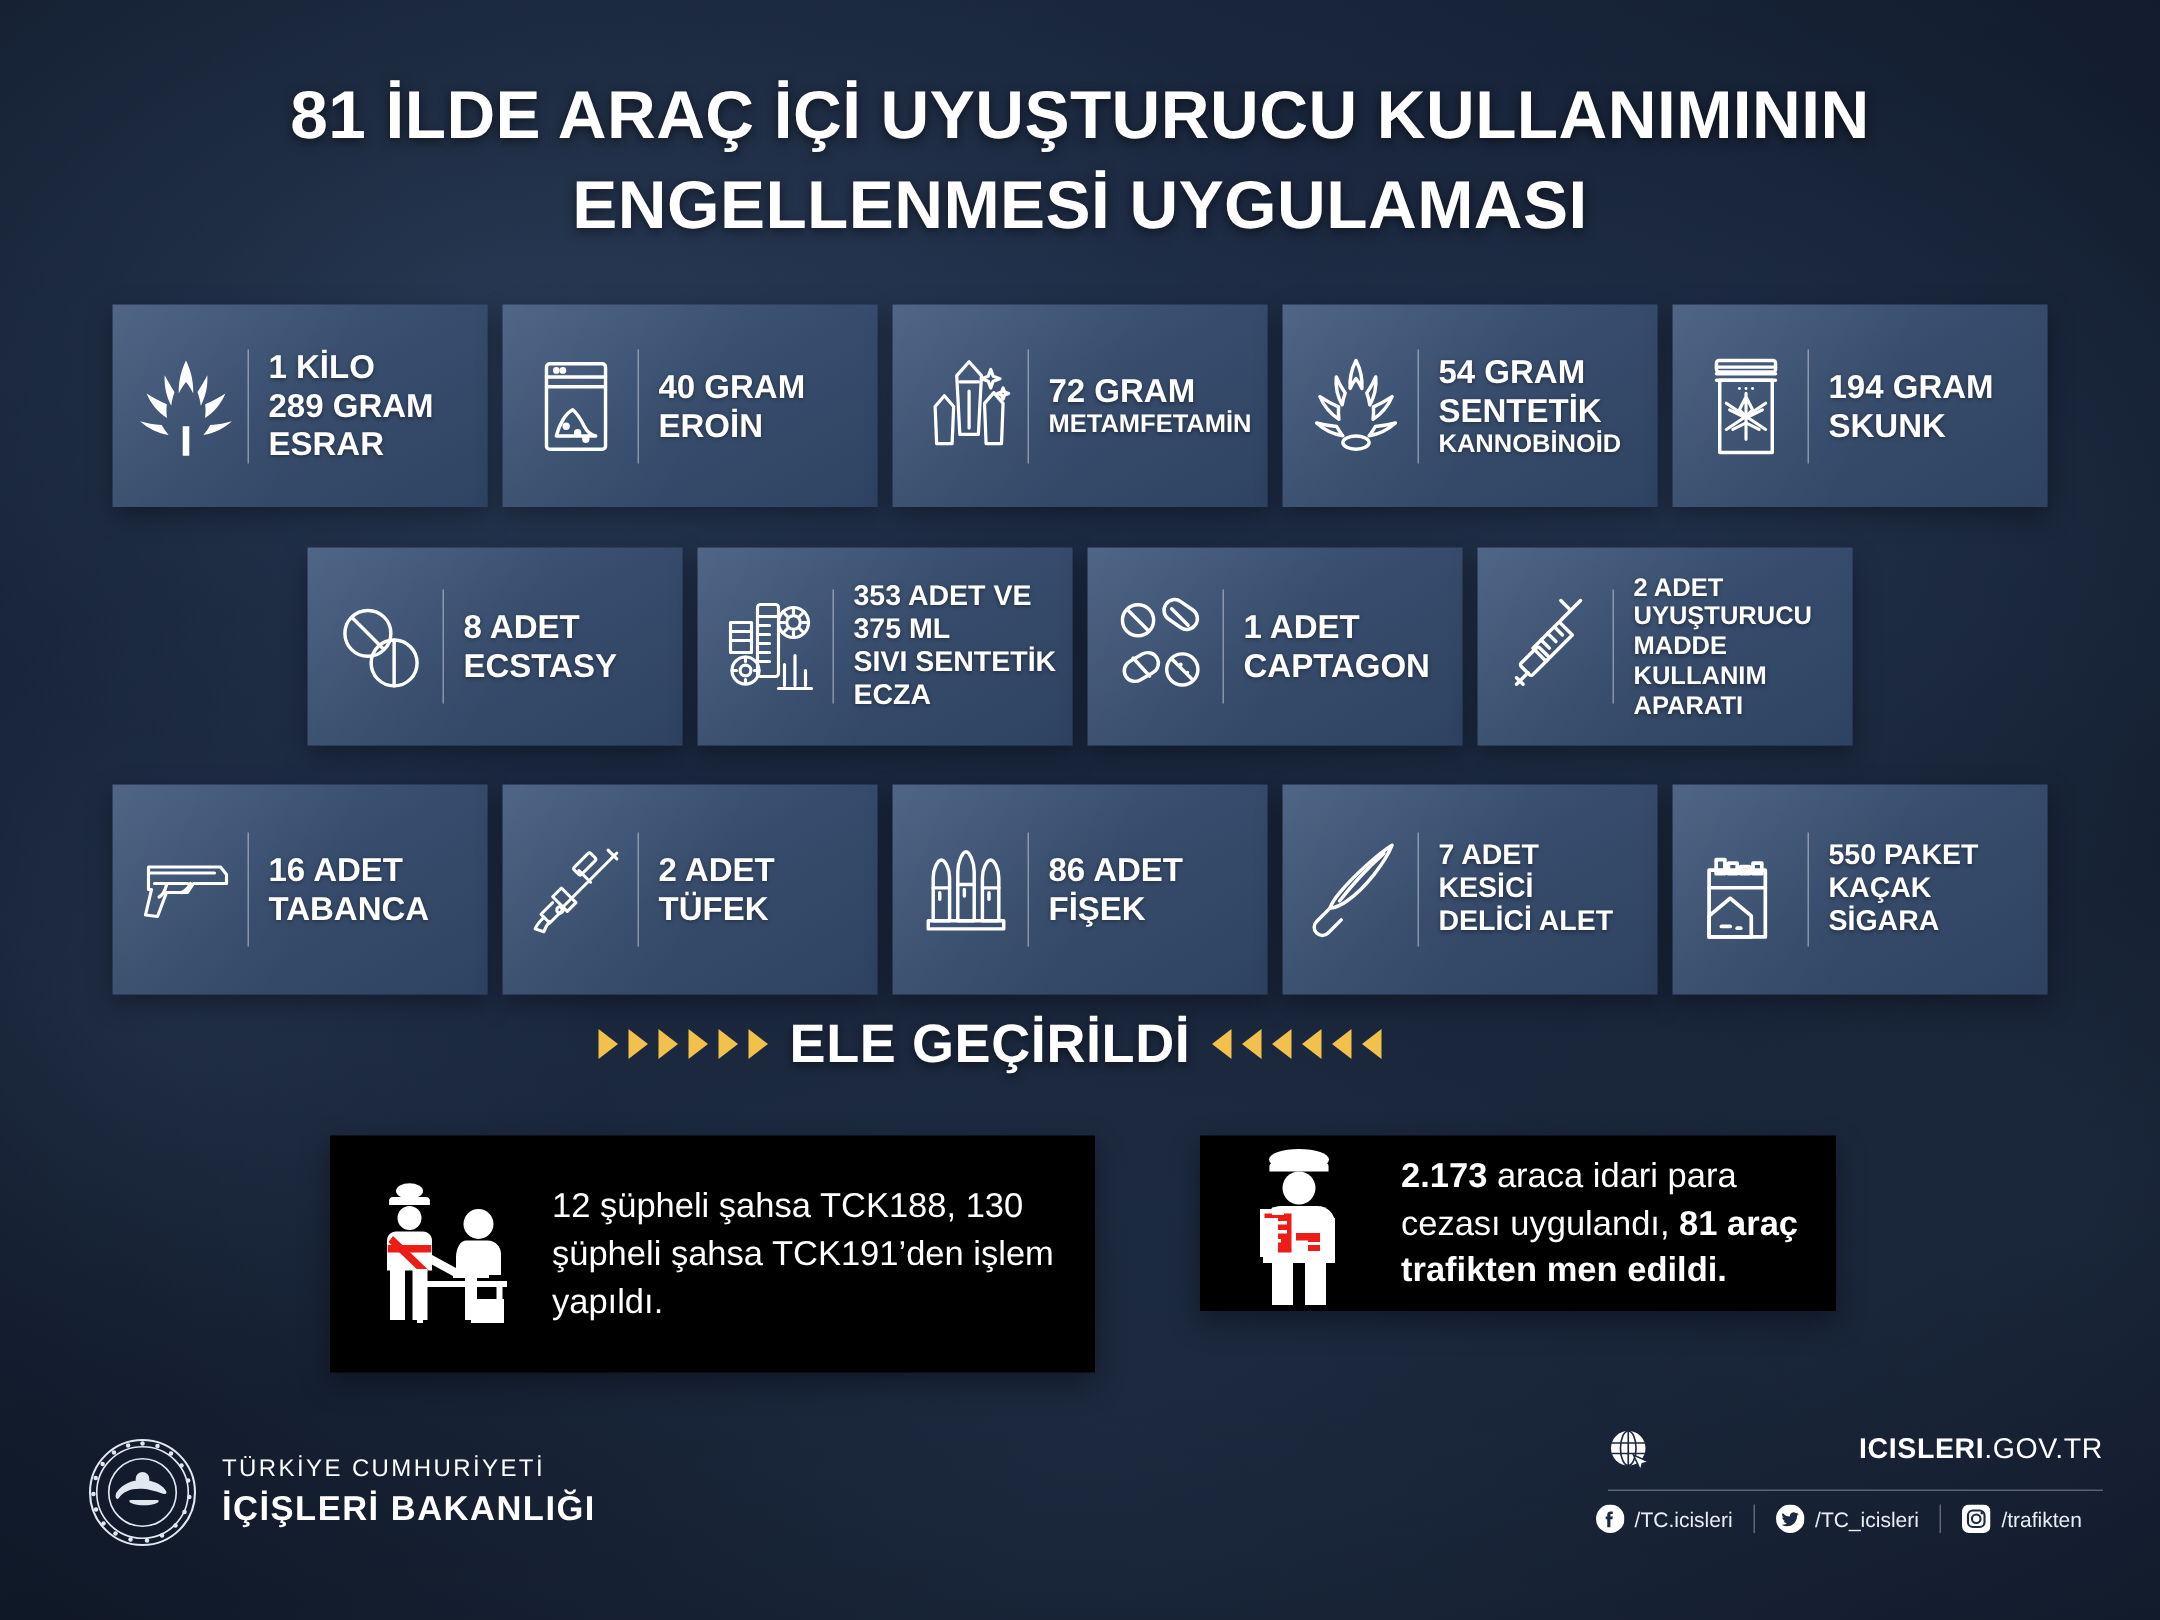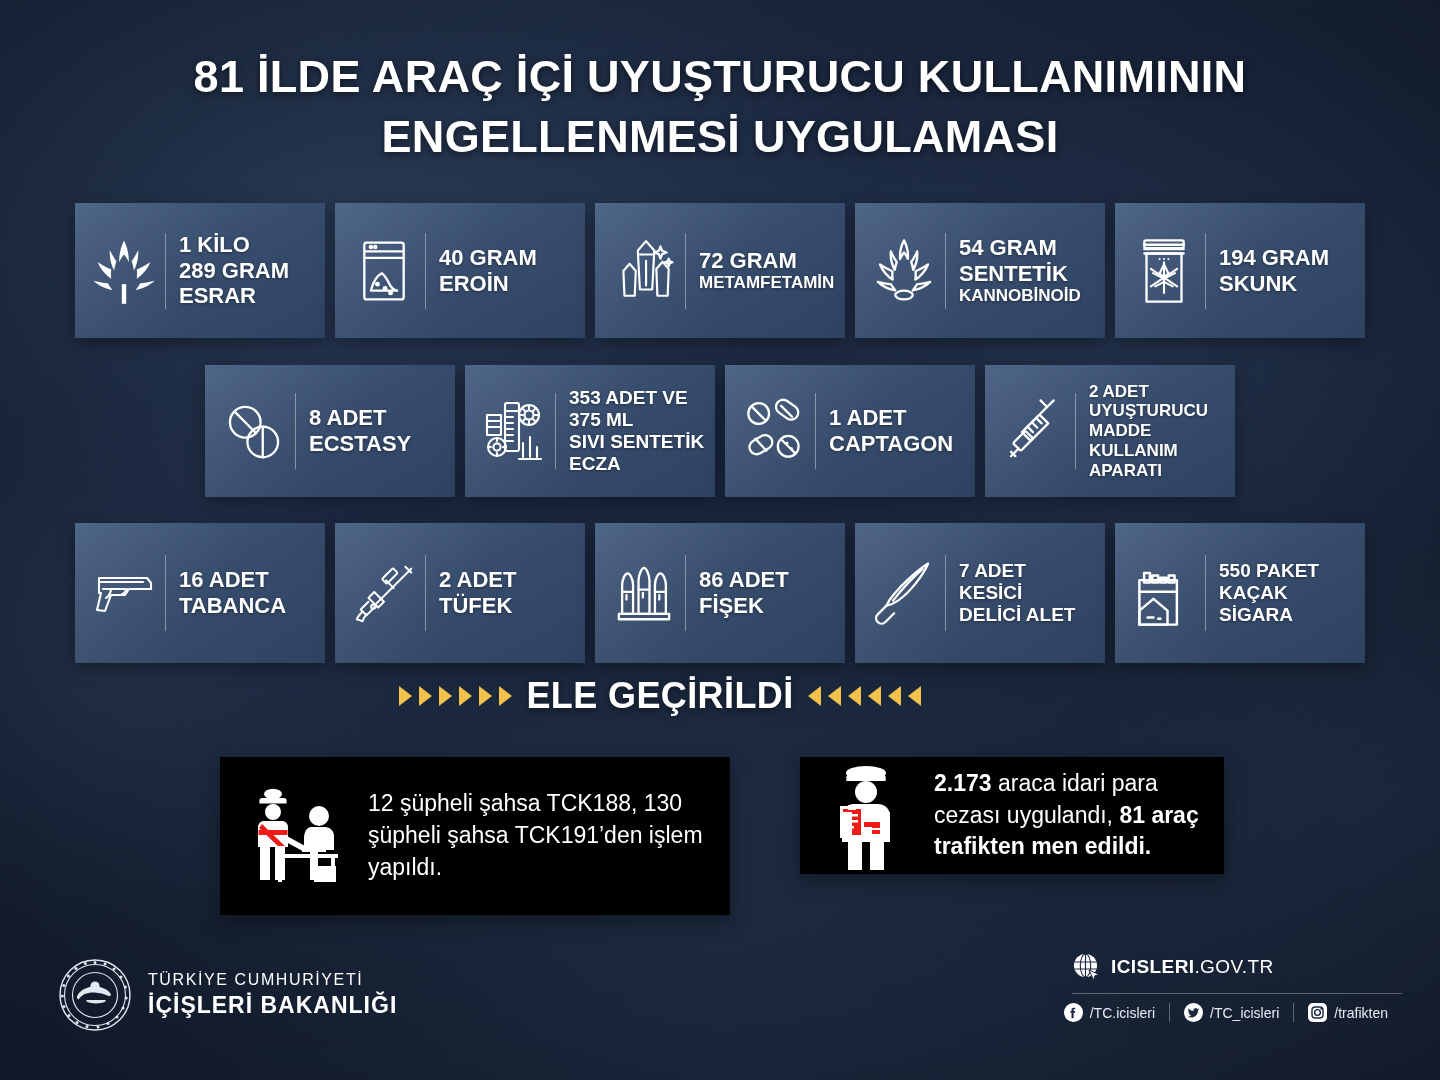--- a/index.html
+++ b/index.html
@@ -133,21 +133,21 @@
   .emblem svg { display:block; }
   .ministry { color:#fff; line-height:1.18; }
   .ministry .m1 { font-size:16px; letter-spacing:1.6px; font-weight:400; }
   .ministry .m2 { font-size:23px; letter-spacing:1.0px; font-weight:700; margin-top:2px; }
 
   .footer-right {
     position:absolute; right:38px; top:952px;
     width:330px; text-align:right;
   }
   .site-row {
-    display:flex; align-items:center; justify-content:flex-start; gap:9px;
+    display:flex; align-items:center; justify-content:space-between; gap:9px;
   }
   .globe { width:30px; height:30px; color:#fff; flex:0 0 auto; }
   .globe svg { display:block; }
   .site-name { color:#fff; font-size:19px; font-weight:700; letter-spacing:.4px; }
   .site-name span { font-weight:400; }
   .social-sep {
     height:1px; background:rgba(255,255,255,.30);
     margin:11px 0 9px 0;
   }
   .socials { display:flex; align-items:center; justify-content:flex-end; }

